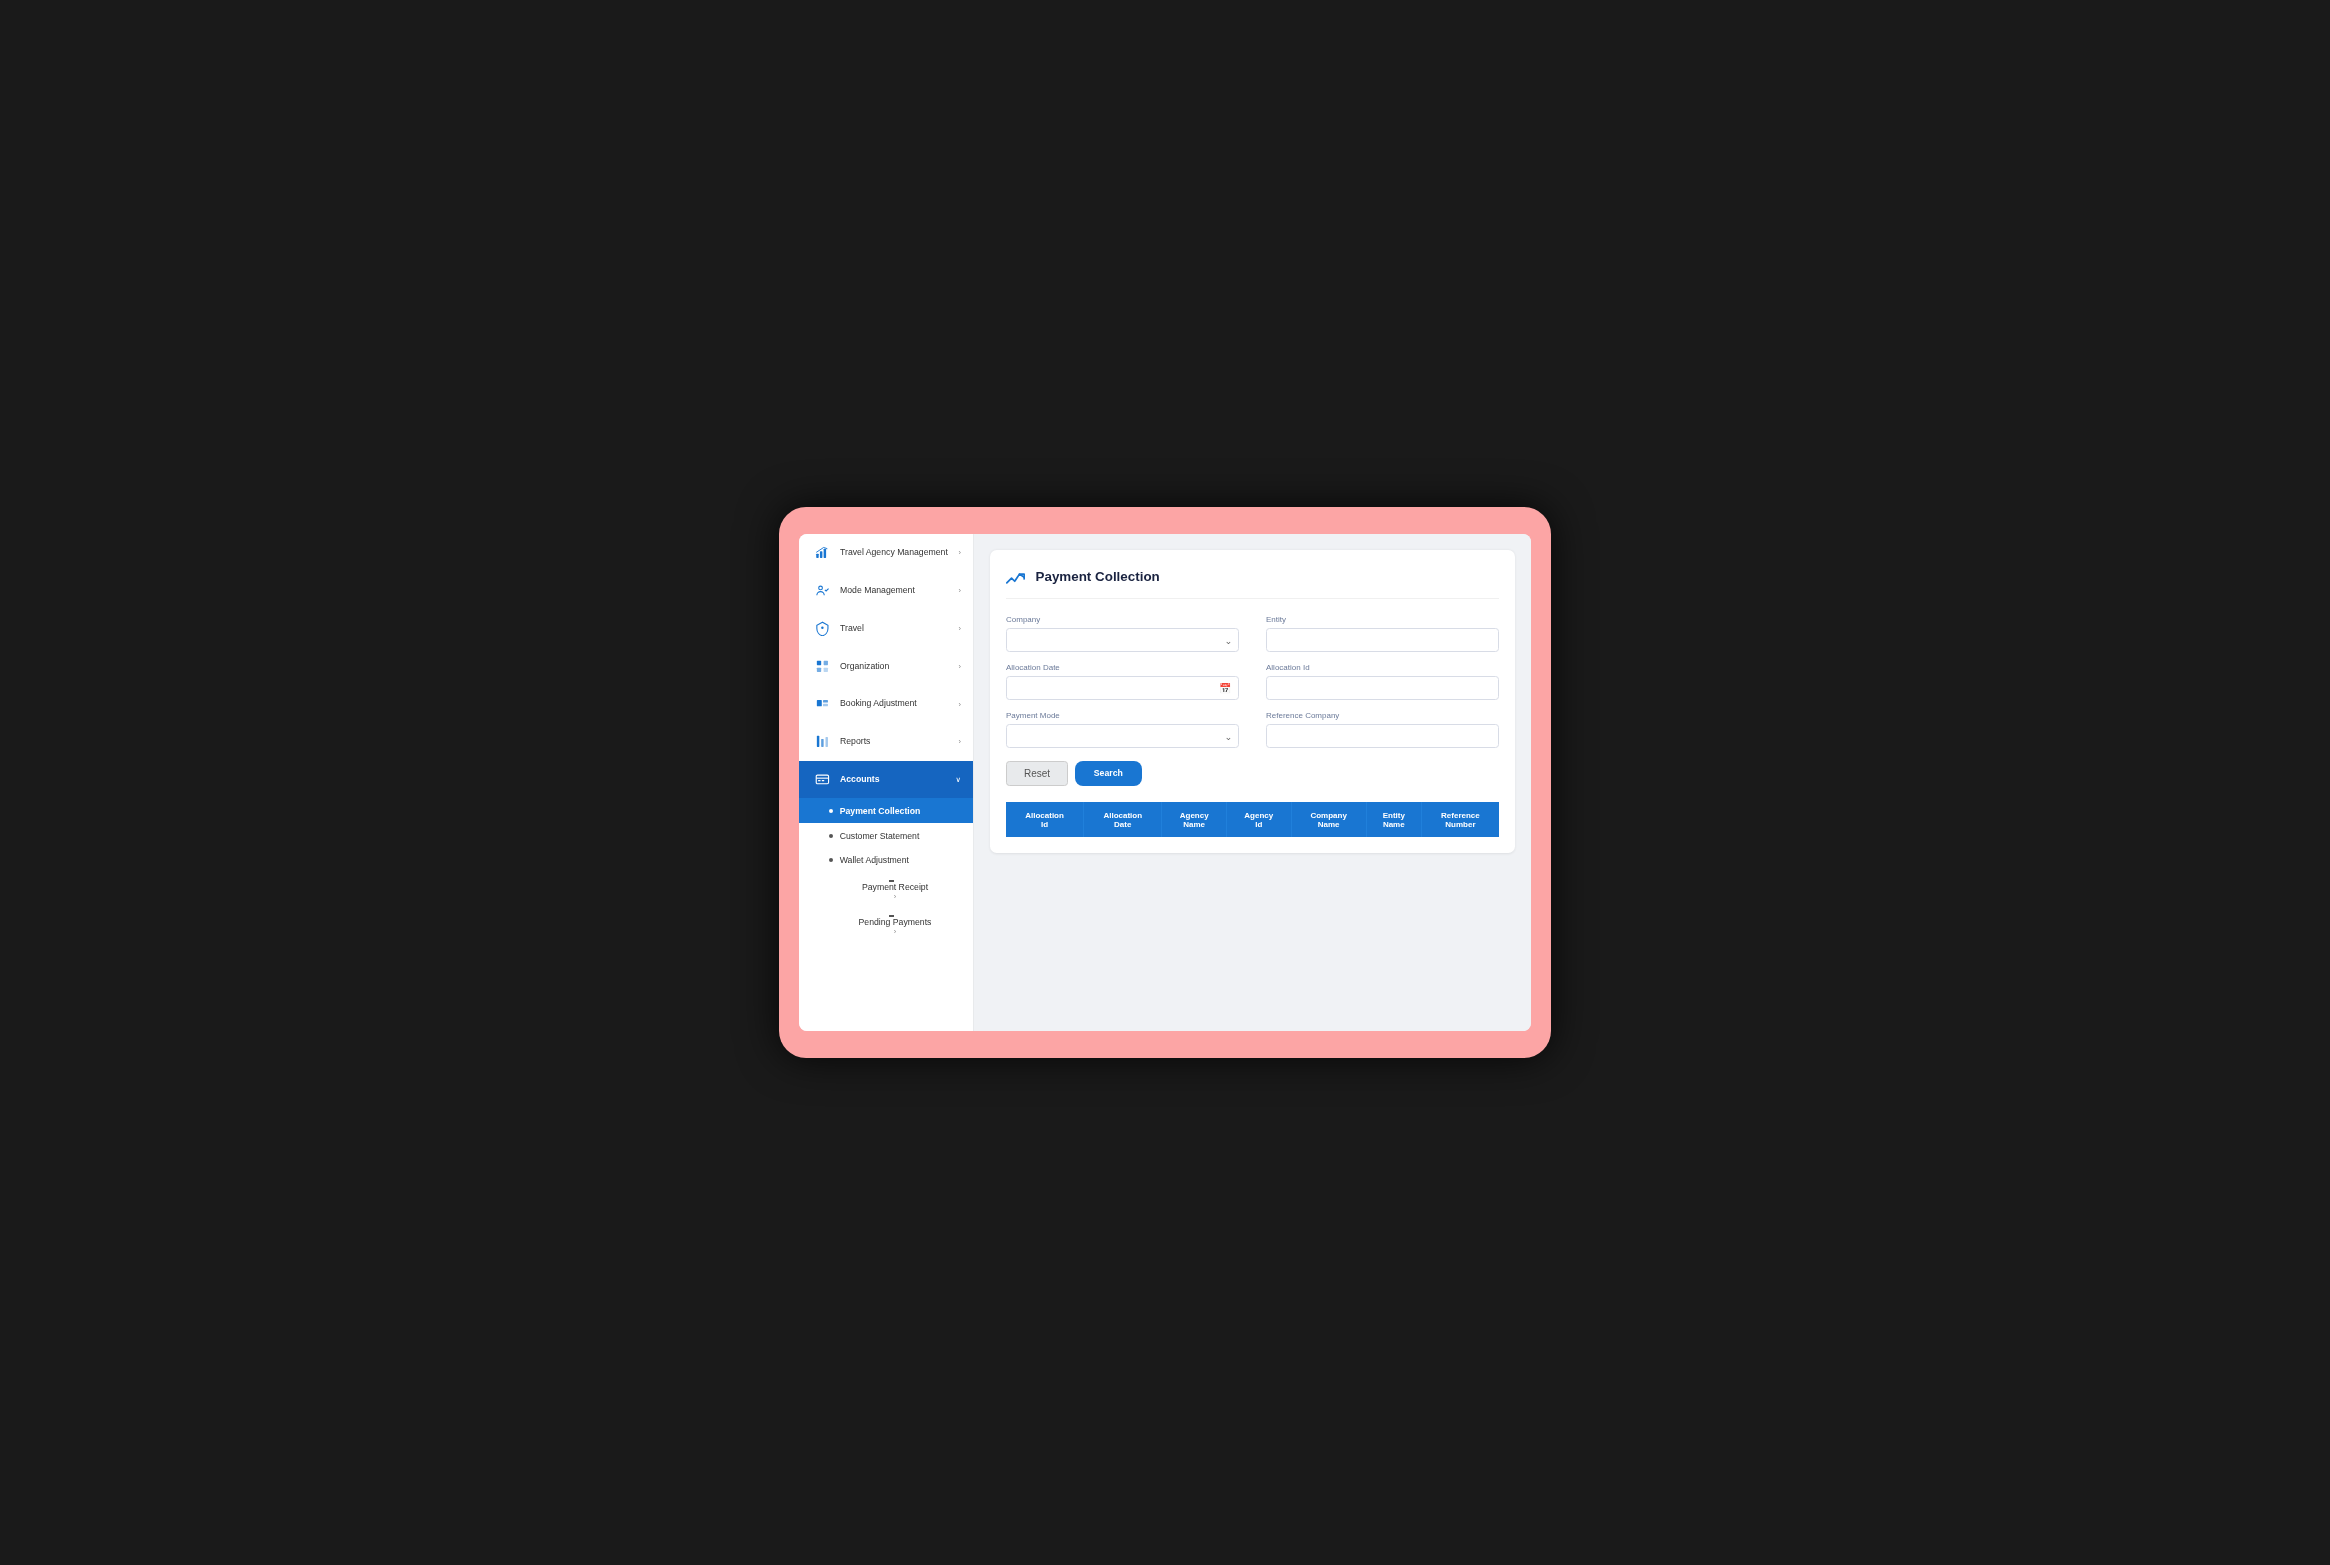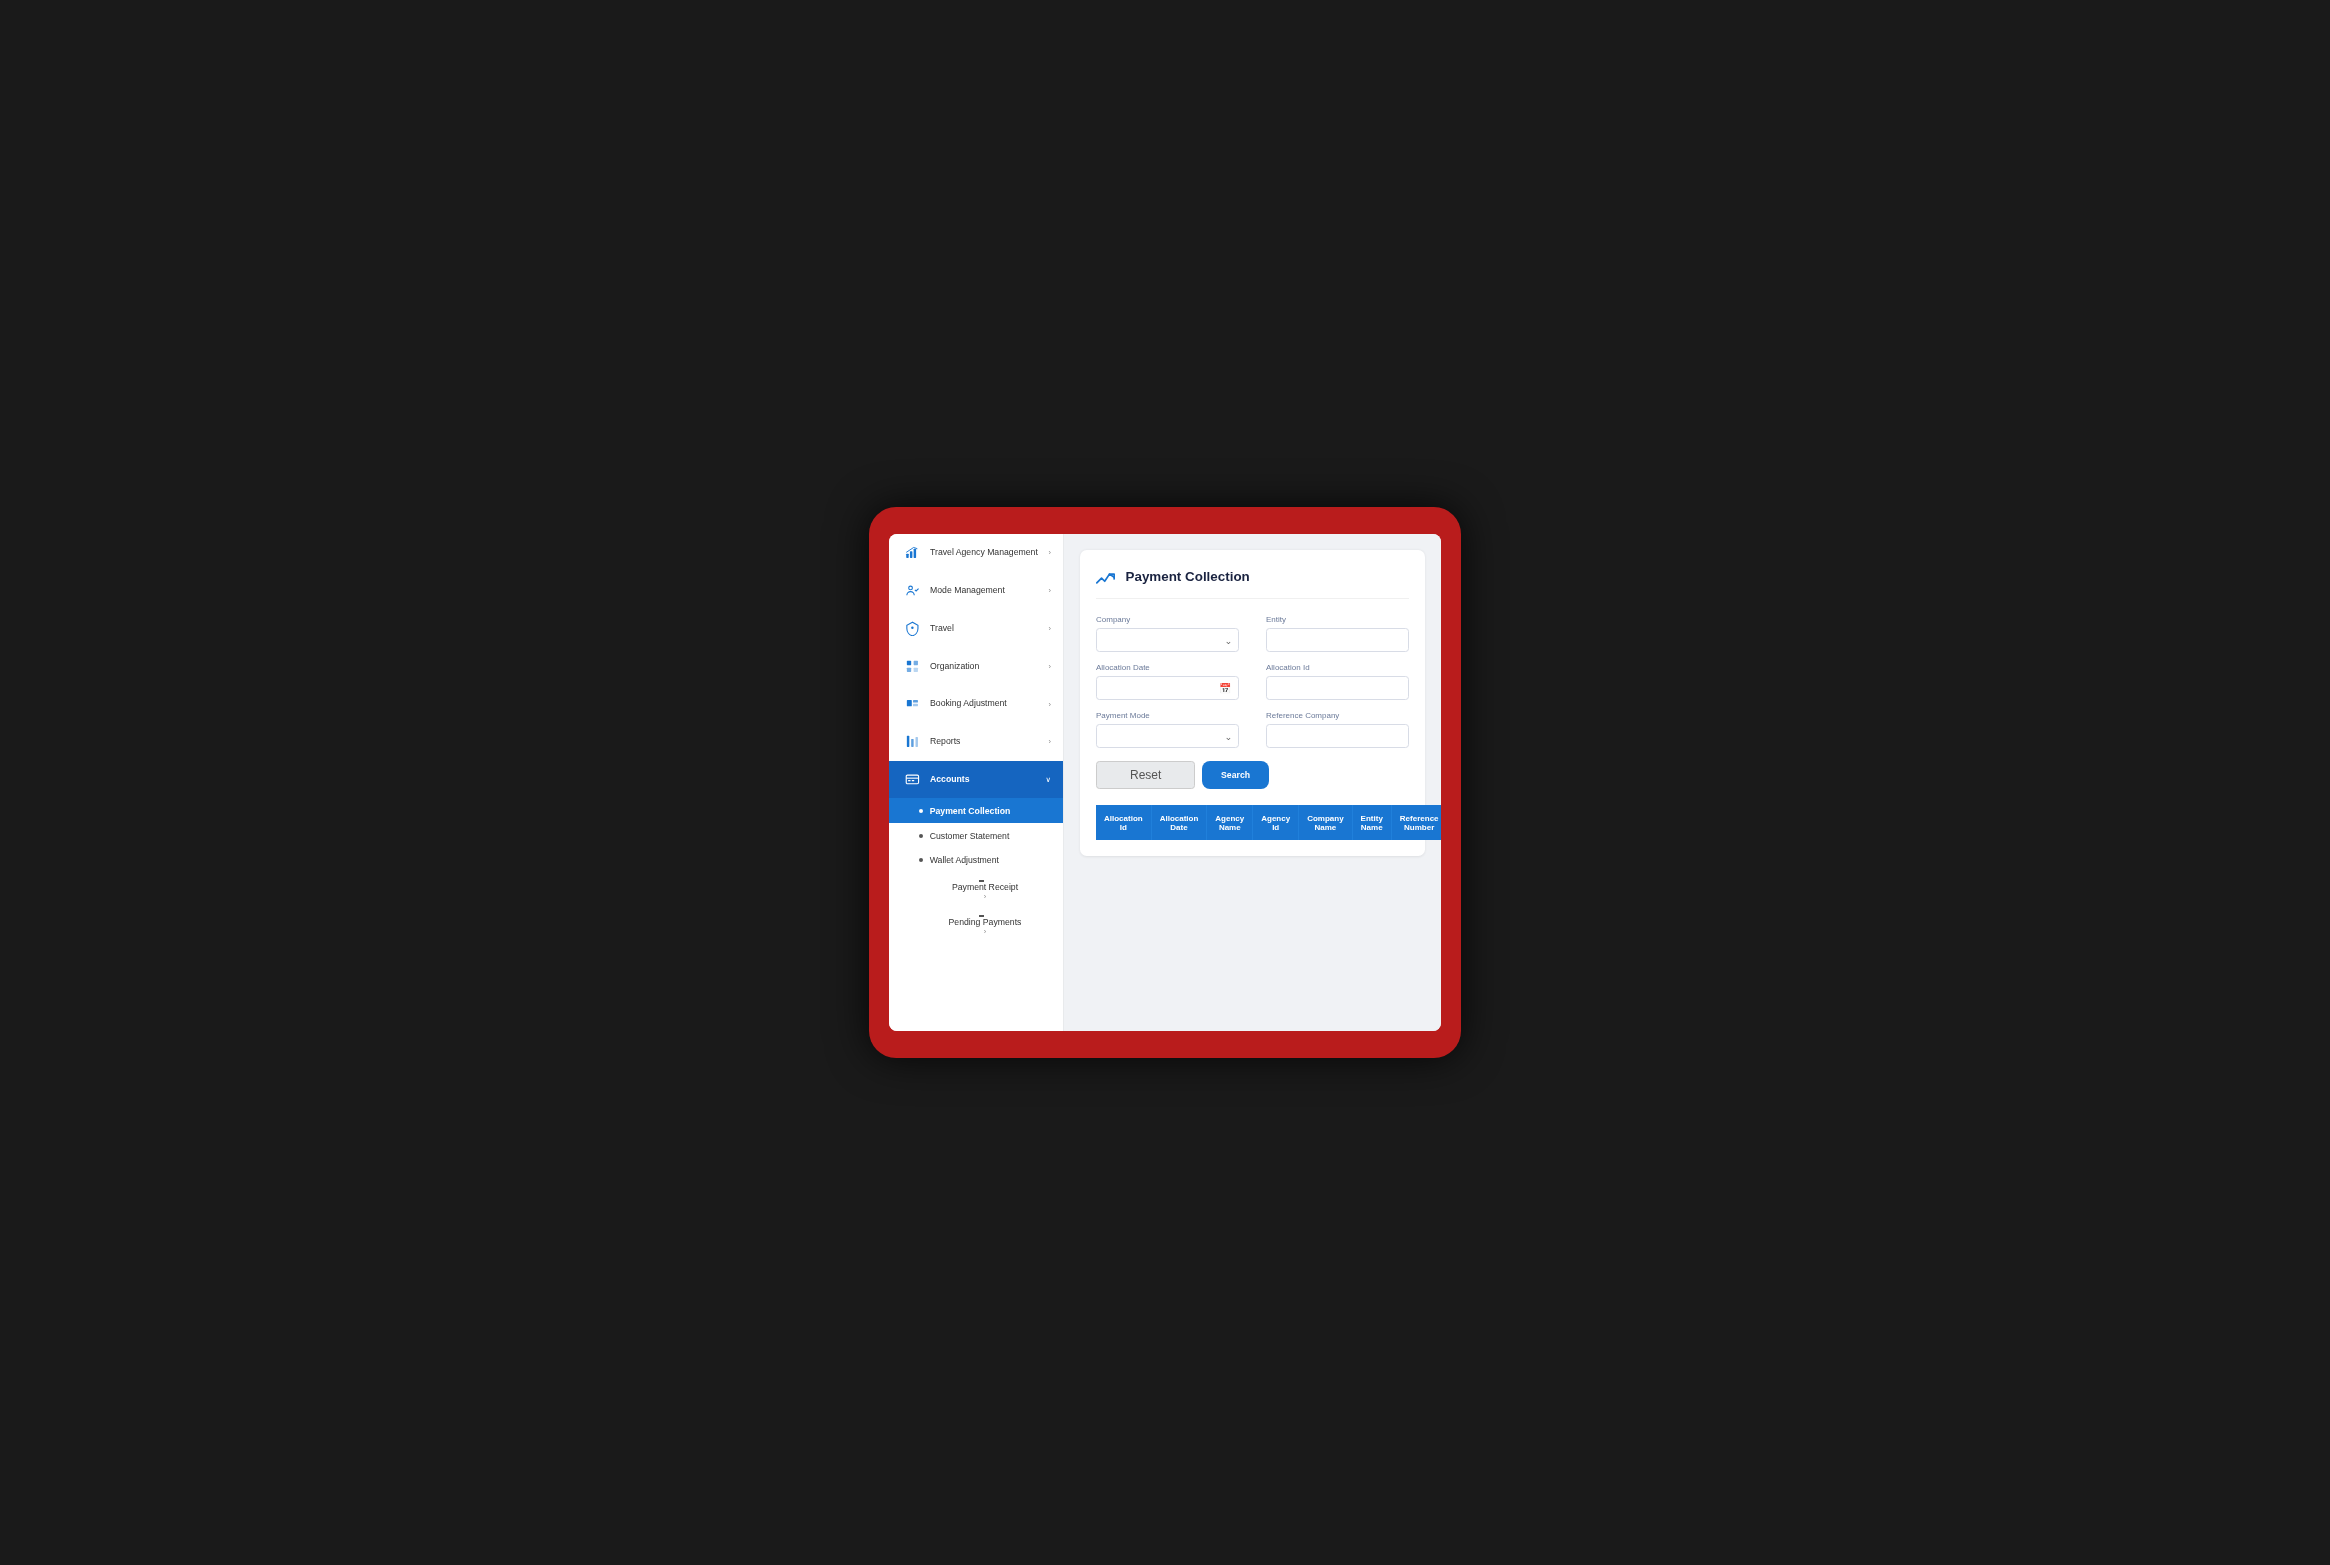--- a/index.html
+++ b/index.html
@@ -5,24 +5,24 @@
     * { box-sizing: border-box; margin: 0; padding: 0; }
     body {
       background: #1a1a1a;
       display: flex;
       align-items: center;
       justify-content: center;
       min-height: 100vh;
       font-family: 'Segoe UI', Arial, sans-serif;
     }
     .tablet-frame {
-      background: #b91c1c;
+      background: #fca5a5;
       border-radius: 27px;
       padding: 27px 20px;
-      width: 592px;
+      width: 772px;
       box-shadow: 0 0 40px rgba(0,0,0,0.8);
     }
     .tablet-screen {
       background: #f0f2f5;
       border-radius: 8px;
       display: flex;
       overflow: hidden;
       height: 497px;
     }
 
@@ -218,22 +218,22 @@
     .button-row {
       display: flex;
       gap: 6.7px;
       margin-bottom: 16px;
     }
     .btn-reset {
       background: #e8eaec;
       color: #555;
       border: 0.7px solid #ccc;
       border-radius: 3.4px;
-      padding: 6px 33px;
-      font-size: 12px;
+      padding: 6px 17px;
+      font-size: 10px;
       cursor: pointer;
       font-weight: 500;
     }
     .btn-search {
       background: #1976d2;
       color: #fff;
       border: none;
       border-radius: 8px;
       padding: 6px 19px;
       font-size: 8.7px;

